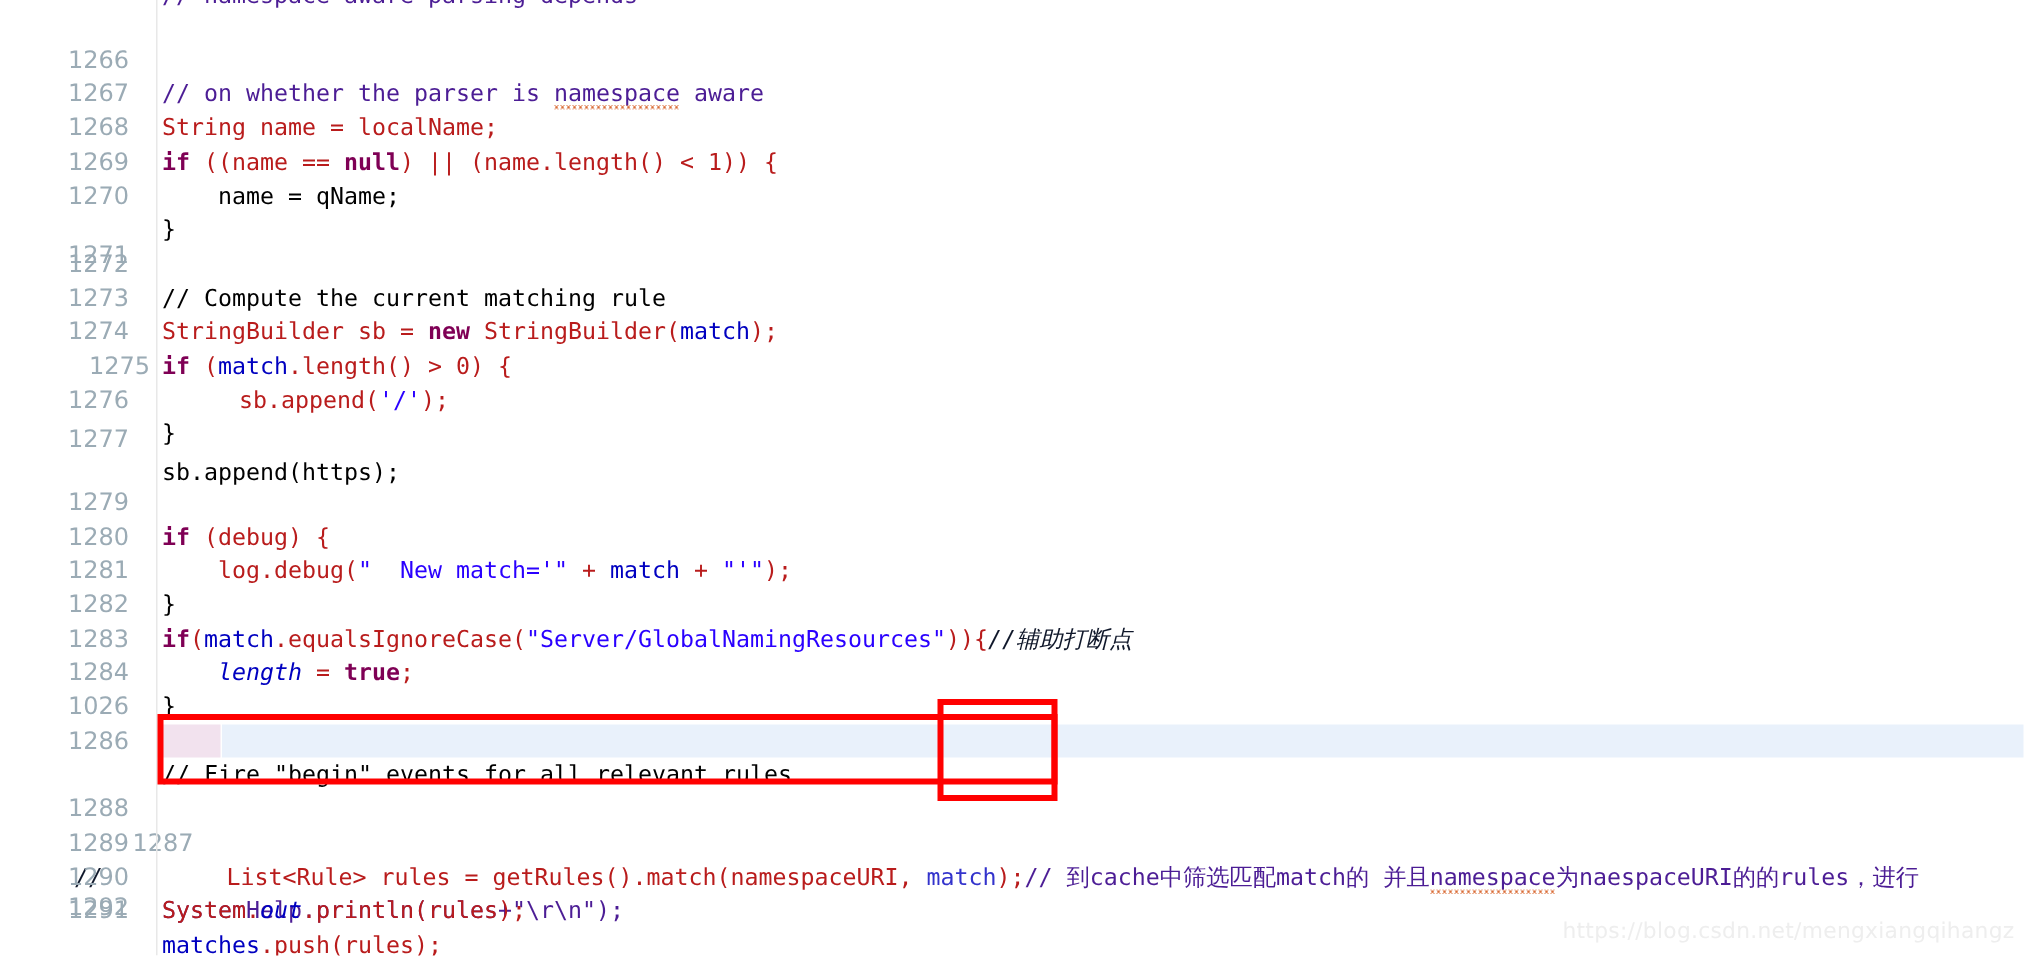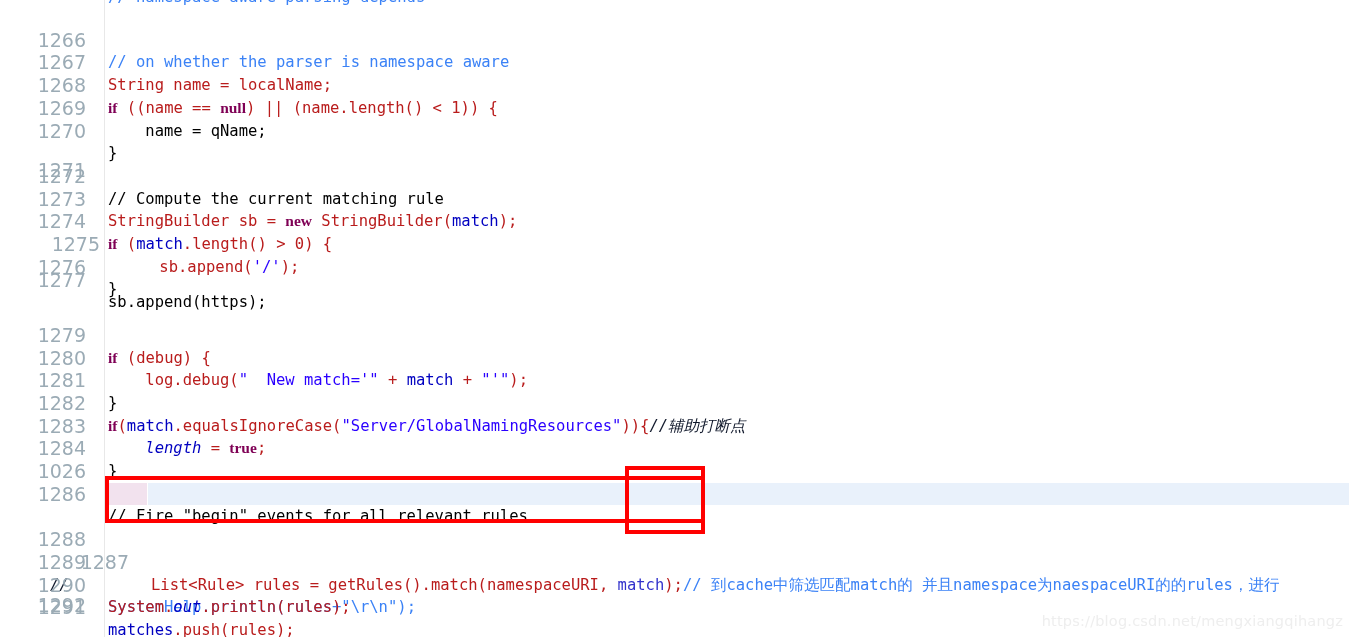--- a/index.html
+++ b/index.html
@@ -50,21 +50,21 @@
     height: 22.7px;
     line-height: 22.7px;
     white-space: pre;
   }
   .row .ln {
     position: absolute;
     left: 0;
     width: 86px;
     text-align: right;
     color: #9babb5;
-    font-size: 19px;
+    font-size: 16px;
     font-family: "DejaVu Sans", "Liberation Sans", sans-serif;
     z-index: 2;
   }
   .row .code {
     position: absolute;
     left: 108px;
     font-size: 15.5px;
     color: #000000;
     letter-spacing: 0px;
   }
@@ -82,22 +82,22 @@
     left: 105px;
     top: 0;
     width: 1244px;
     height: 22.7px;
     background: #e9f1fb;
     z-index: 0;
   }
   .row .ln, .row .code { z-index: 2; }
 
   
-  .kw       { color: #7f0055; font-weight: bold; font-family: Liberation Serif, serif; }
-  .cmt      { color: #3b82f6; }
+  .kw       { color: #7f0055; font-weight: bold; }
+  .cmt      { color: #4c1d95; }
   .cmt-gray { color: #0f172a; font-style: italic; }
   .str      { color: #2a00ff; }
   .fld      { color: #0000c0; }
   .sfld     { color: #0000c0; font-style: italic; }
   .plain    { color: #b91c1c; }
   .ident-bl { color: #3333cc; }
 
   
   .squiggle {
     position: relative;
@@ -227,21 +227,21 @@
   <div class="row" style="top:210.3px;margin-left:14px;">
     <span class="ln">1275</span>
     <span class="code"><span class="plain">    sb.append(</span><span class="str">'/'</span><span class="plain">);</span></span>
   </div>
 
   <div class="row" style="top:233px;">
     <span class="ln">1276</span>
     <span class="code plain">}</span>
   </div>
 
-  <div class="row" style="top:246px;">
+  <div class="row" style="top:259px;">
     <span class="ln">1277</span>
     <span class="code plain">sb.append(https);</span>
   </div>
 
 
   <div class="row" style="top:301.1px;">
     <span class="ln">1279</span>
     <span class="code"><span class="kw">if</span><span class="plain"> (debug) {</span></span>
   </div>
 

